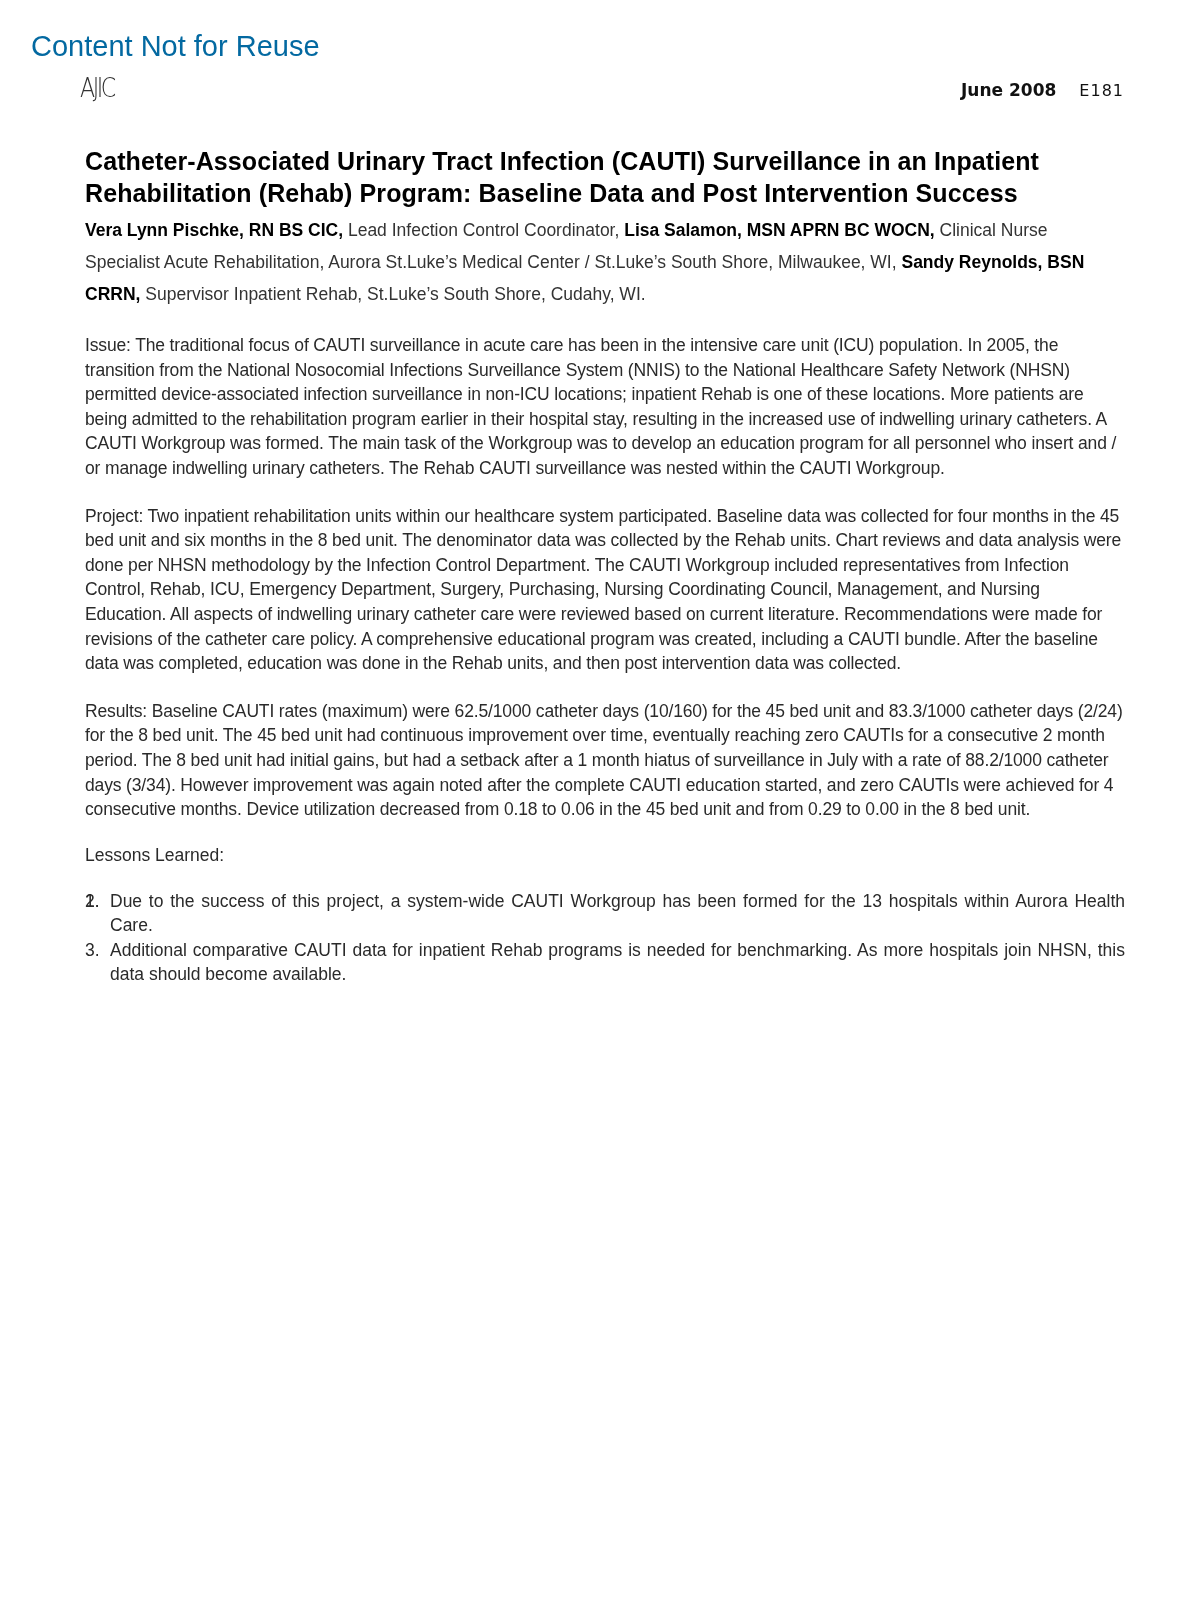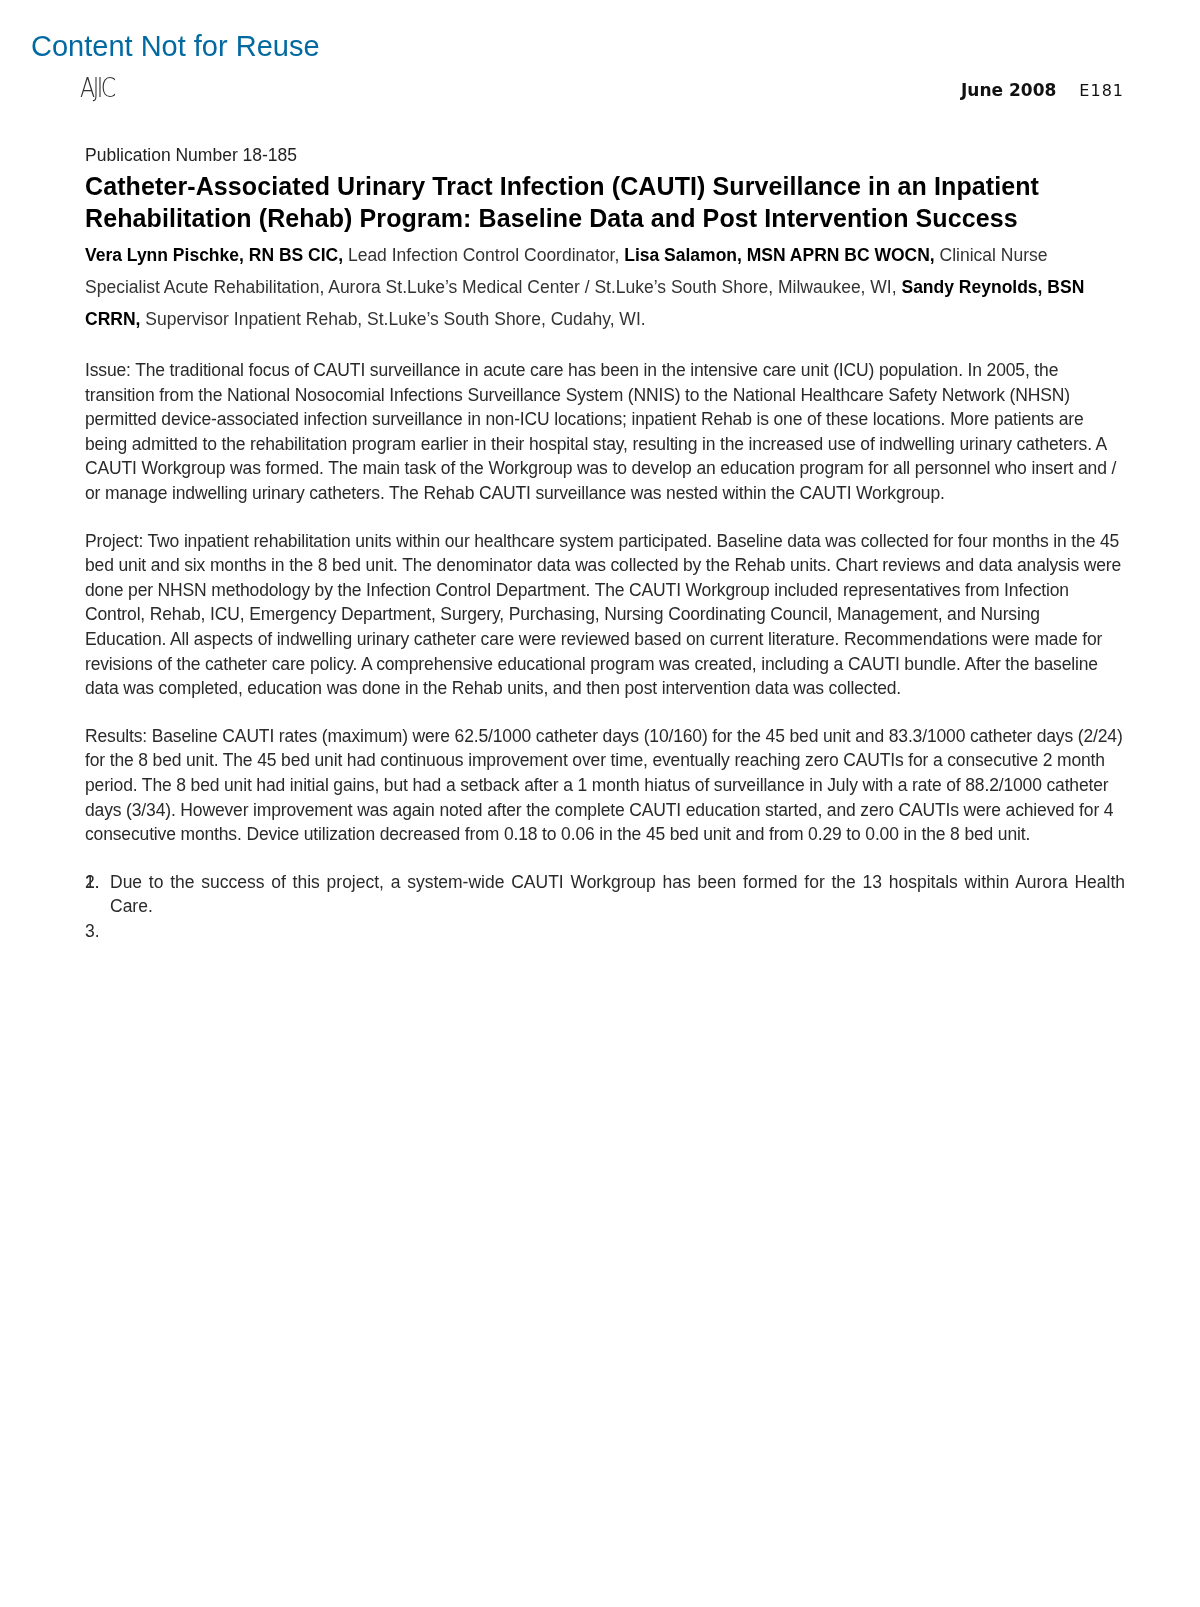--- a/index.html
+++ b/index.html
@@ -24,29 +24,29 @@
 <body>
 
 <div class="watermark">Content Not for Reuse</div>
 <div class="logo">AJIC</div>
 <div class="running-head">
   <span class="date">June 2008</span>
   <span class="page">E181</span>
 </div>
 
 <div class="content">
-  <div class="pubnum">Publication Number 18-185</div>
   <div class="title">Catheter-Associated Urinary Tract Infection (CAUTI) Surveillance in an Inpatient Rehabilitation (Rehab) Program: Baseline Data and Post Intervention Success</div>
 
   <div class="authors">
     <b>Vera Lynn Pischke, RN BS CIC,</b><span> Lead Infection Control Coordinator, </span><b>Lisa Salamon, MSN APRN BC WOCN,</b><span> Clinical Nurse Specialist Acute Rehabilitation, Aurora St.Luke’s Medical Center / St.Luke’s South Shore, Milwaukee, WI, </span><b>Sandy Reynolds, BSN CRRN,</b><span> Supervisor Inpatient Rehab, St.Luke’s South Shore, Cudahy, WI.</span>
   </div>
 
   <p class="body">Issue: The traditional focus of CAUTI surveillance in acute care has been in the intensive care unit (ICU) population. In 2005, the transition from the National Nosocomial Infections Surveillance System (NNIS) to the National Healthcare Safety Network (NHSN) permitted device-associated infection surveillance in non-ICU locations; inpatient Rehab is one of these locations. More patients are being admitted to the rehabilitation program earlier in their hospital stay, resulting in the increased use of indwelling urinary catheters. A CAUTI Workgroup was formed. The main task of the Workgroup was to develop an education program for all personnel who insert and / or manage indwelling urinary catheters. The Rehab CAUTI surveillance was nested within the CAUTI Workgroup.</p>
   <p class="body">Project: Two inpatient rehabilitation units within our healthcare system participated. Baseline data was collected for four months in the 45 bed unit and six months in the 8 bed unit. The denominator data was collected by the Rehab units. Chart reviews and data analysis were done per NHSN methodology by the Infection Control Department. The CAUTI Workgroup included representatives from Infection Control, Rehab, ICU, Emergency Department, Surgery, Purchasing, Nursing Coordinating Council, Management, and Nursing Education. All aspects of indwelling urinary catheter care were reviewed based on current literature. Recommendations were made for revisions of the catheter care policy. A comprehensive educational program was created, including a CAUTI bundle. After the baseline data was completed, education was done in the Rehab units, and then post intervention data was collected.</p>
   <p class="body">Results: Baseline CAUTI rates (maximum) were 62.5/1000 catheter days (10/160) for the 45 bed unit and 83.3/1000 catheter days (2/24) for the 8 bed unit. The 45 bed unit had continuous improvement over time, eventually reaching zero CAUTIs for a consecutive 2 month period. The 8 bed unit had initial gains, but had a setback after a 1 month hiatus of surveillance in July with a rate of 88.2/1000 catheter days (3/34). However improvement was again noted after the complete CAUTI education started, and zero CAUTIs were achieved for 4 consecutive months. Device utilization decreased from 0.18 to 0.06 in the 45 bed unit and from 0.29 to 0.00 in the 8 bed unit.</p>
 
+  <div class="lessons-head">Lessons Learned:</div>
   <ol class="lessons">
     <li><span class="num">1.</span></li>
     <li><span class="num">2.</span><span>Due to the success of this project, a system-wide CAUTI Workgroup has been formed for the 13 hospitals within Aurora Health Care.</span></li>
-    <li><span class="num">3.</span></li>
+    <li><span class="num">3.</span><span>Additional comparative CAUTI data for inpatient Rehab programs is needed for benchmarking. As more hospitals join NHSN, this data should become available.</span></li>
   </ol>
 </div>
 
 </body></html>

